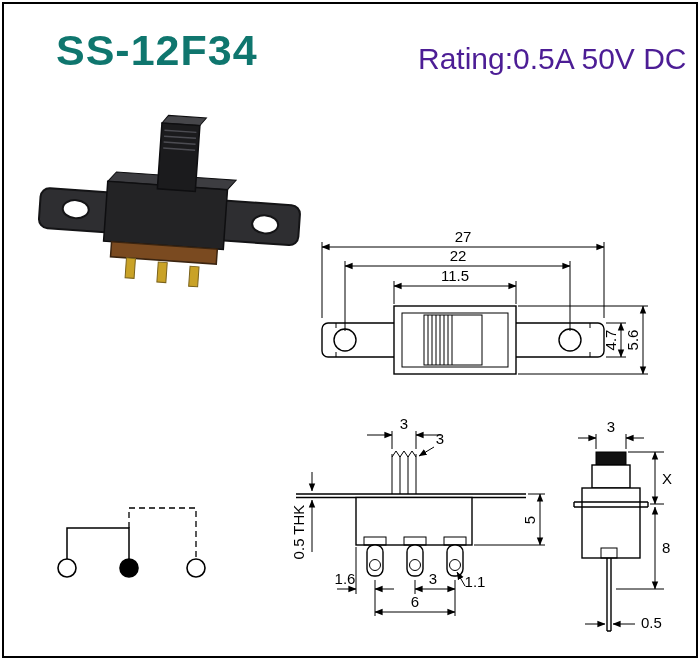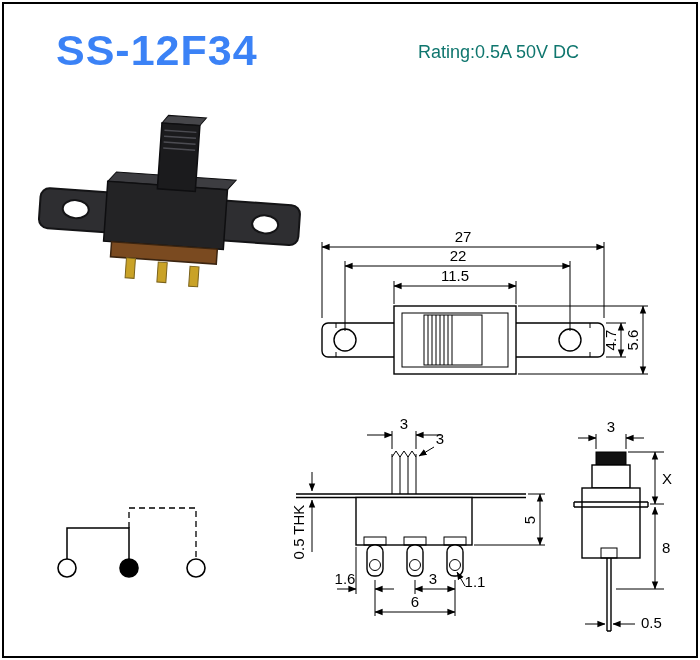--- a/index.html
+++ b/index.html
@@ -7,25 +7,25 @@
     position:relative;
     width:692px;height:652px;
     margin:2px;
     border:2px solid #000;
     background:#fff;
     font-family:"Liberation Sans", sans-serif;
     overflow:hidden;
   }
   .title{
     position:absolute;left:52px;top:22px;z-index:2;
-    font-size:43px;font-weight:bold;letter-spacing:1px;color:#3b82f6;
+    font-size:43px;font-weight:bold;letter-spacing:1px;color:#0f766e;
   }
   .rating{
     position:absolute;left:414px;top:38px;z-index:2;
-    font-size:18px;color:#0f766e;
+    font-size:30px;color:#4c1d95;
   }
   svg.art{position:absolute;left:0;top:0;z-index:1;}
   .outline{fill:#fff;stroke:#000;stroke-width:1.4;}
   .thin{stroke:#000;stroke-width:1;fill:none;}
   .dim{stroke:#000;stroke-width:1;fill:none;}
   .dimtxt{font-family:"Liberation Sans", sans-serif;font-size:15px;fill:#000;}
   .dash{stroke:#000;stroke-width:1.3;fill:none;stroke-dasharray:6 4;}
   .schem{stroke:#000;stroke-width:1.5;fill:none;}
 </style>
 </head>

